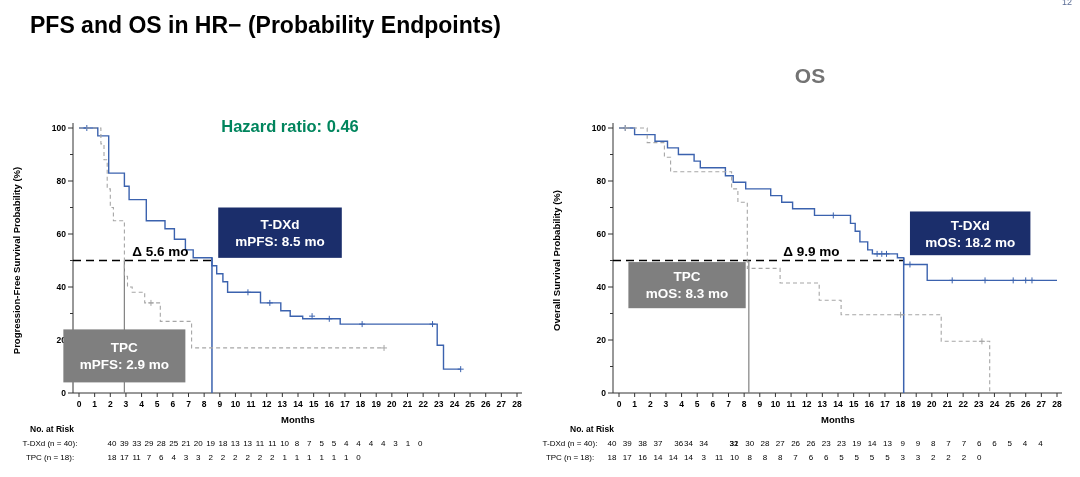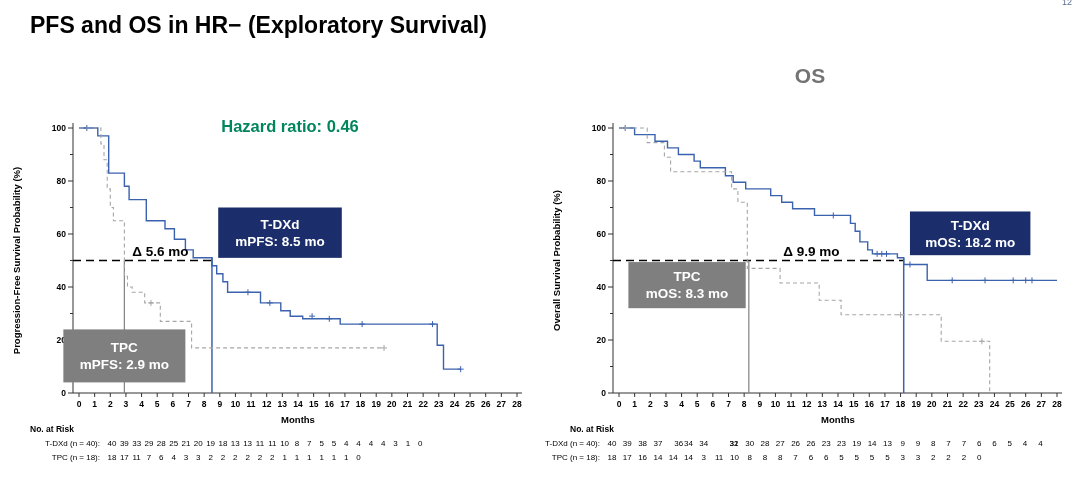--- a/index.html
+++ b/index.html
@@ -18,28 +18,28 @@
   .tick { font-size: 8.5px; font-weight: 600; }
   .axis-title { font-size: 9.5px; font-weight: bold; }
   .delta { font-size: 13.5px; font-weight: bold; }
   .boxtext { font-size: 13.5px; font-weight: bold; fill: #ffffff; }
   .hazard { position: absolute; top: 16px; left: 140px; width: 300px; text-align: center; }
   .hr-line { font-size: 16.5px; font-weight: bold; line-height: 21px; }
   .ci-line { font-size: 11.5px; font-weight: bold; line-height: 14px; }
   .riskwrap { position: absolute; top: 366px; left: 0; width: 540px; height: 52px; }
   .risk-head { position: absolute; left: 30px; top: 0; font-size: 8.5px; font-weight: bold; color: #000; }
   .riskrow { position: absolute; left: 0; width: 540px; height: 12px; font-size: 8px; color: #000; }
-  .risklabel { position: absolute; top: 0; text-align: right; white-space: nowrap; }
+  .risklabel { position: absolute; top: 0; text-align: center; white-space: nowrap; }
   .riskval { position: absolute; top: 0; width: 20px; margin-left: -10px; text-align: center; }
 </style>
 </head>
 <body>
 
 <div class="slide">
-  <div class="title">PFS and OS in HR− (Exploratory Survival)</div>
+  <div class="title">PFS and OS in HR− (Probability Endpoints)</div>
   <div class="pagenum">12</div>
 
   <section class="panel left">
     <div class="chartwrap">
       <svg id="chart-0" width="540" height="335">
           <line x1="73" y1="23" x2="73" y2="293" stroke="#333333" stroke-width="1"></line>
           <line x1="73" y1="293" x2="522" y2="293" stroke="#333333" stroke-width="1"></line>
           <line x1="73" x2="68" y1="293" y2="293" stroke="#333333" stroke-width="1"></line>
           <text x="66" y="296" text-anchor="end" class="tick">0</text>
           <line x1="73" x2="70" y1="266.5" y2="266.5" stroke="#333333" stroke-width="1"></line>

